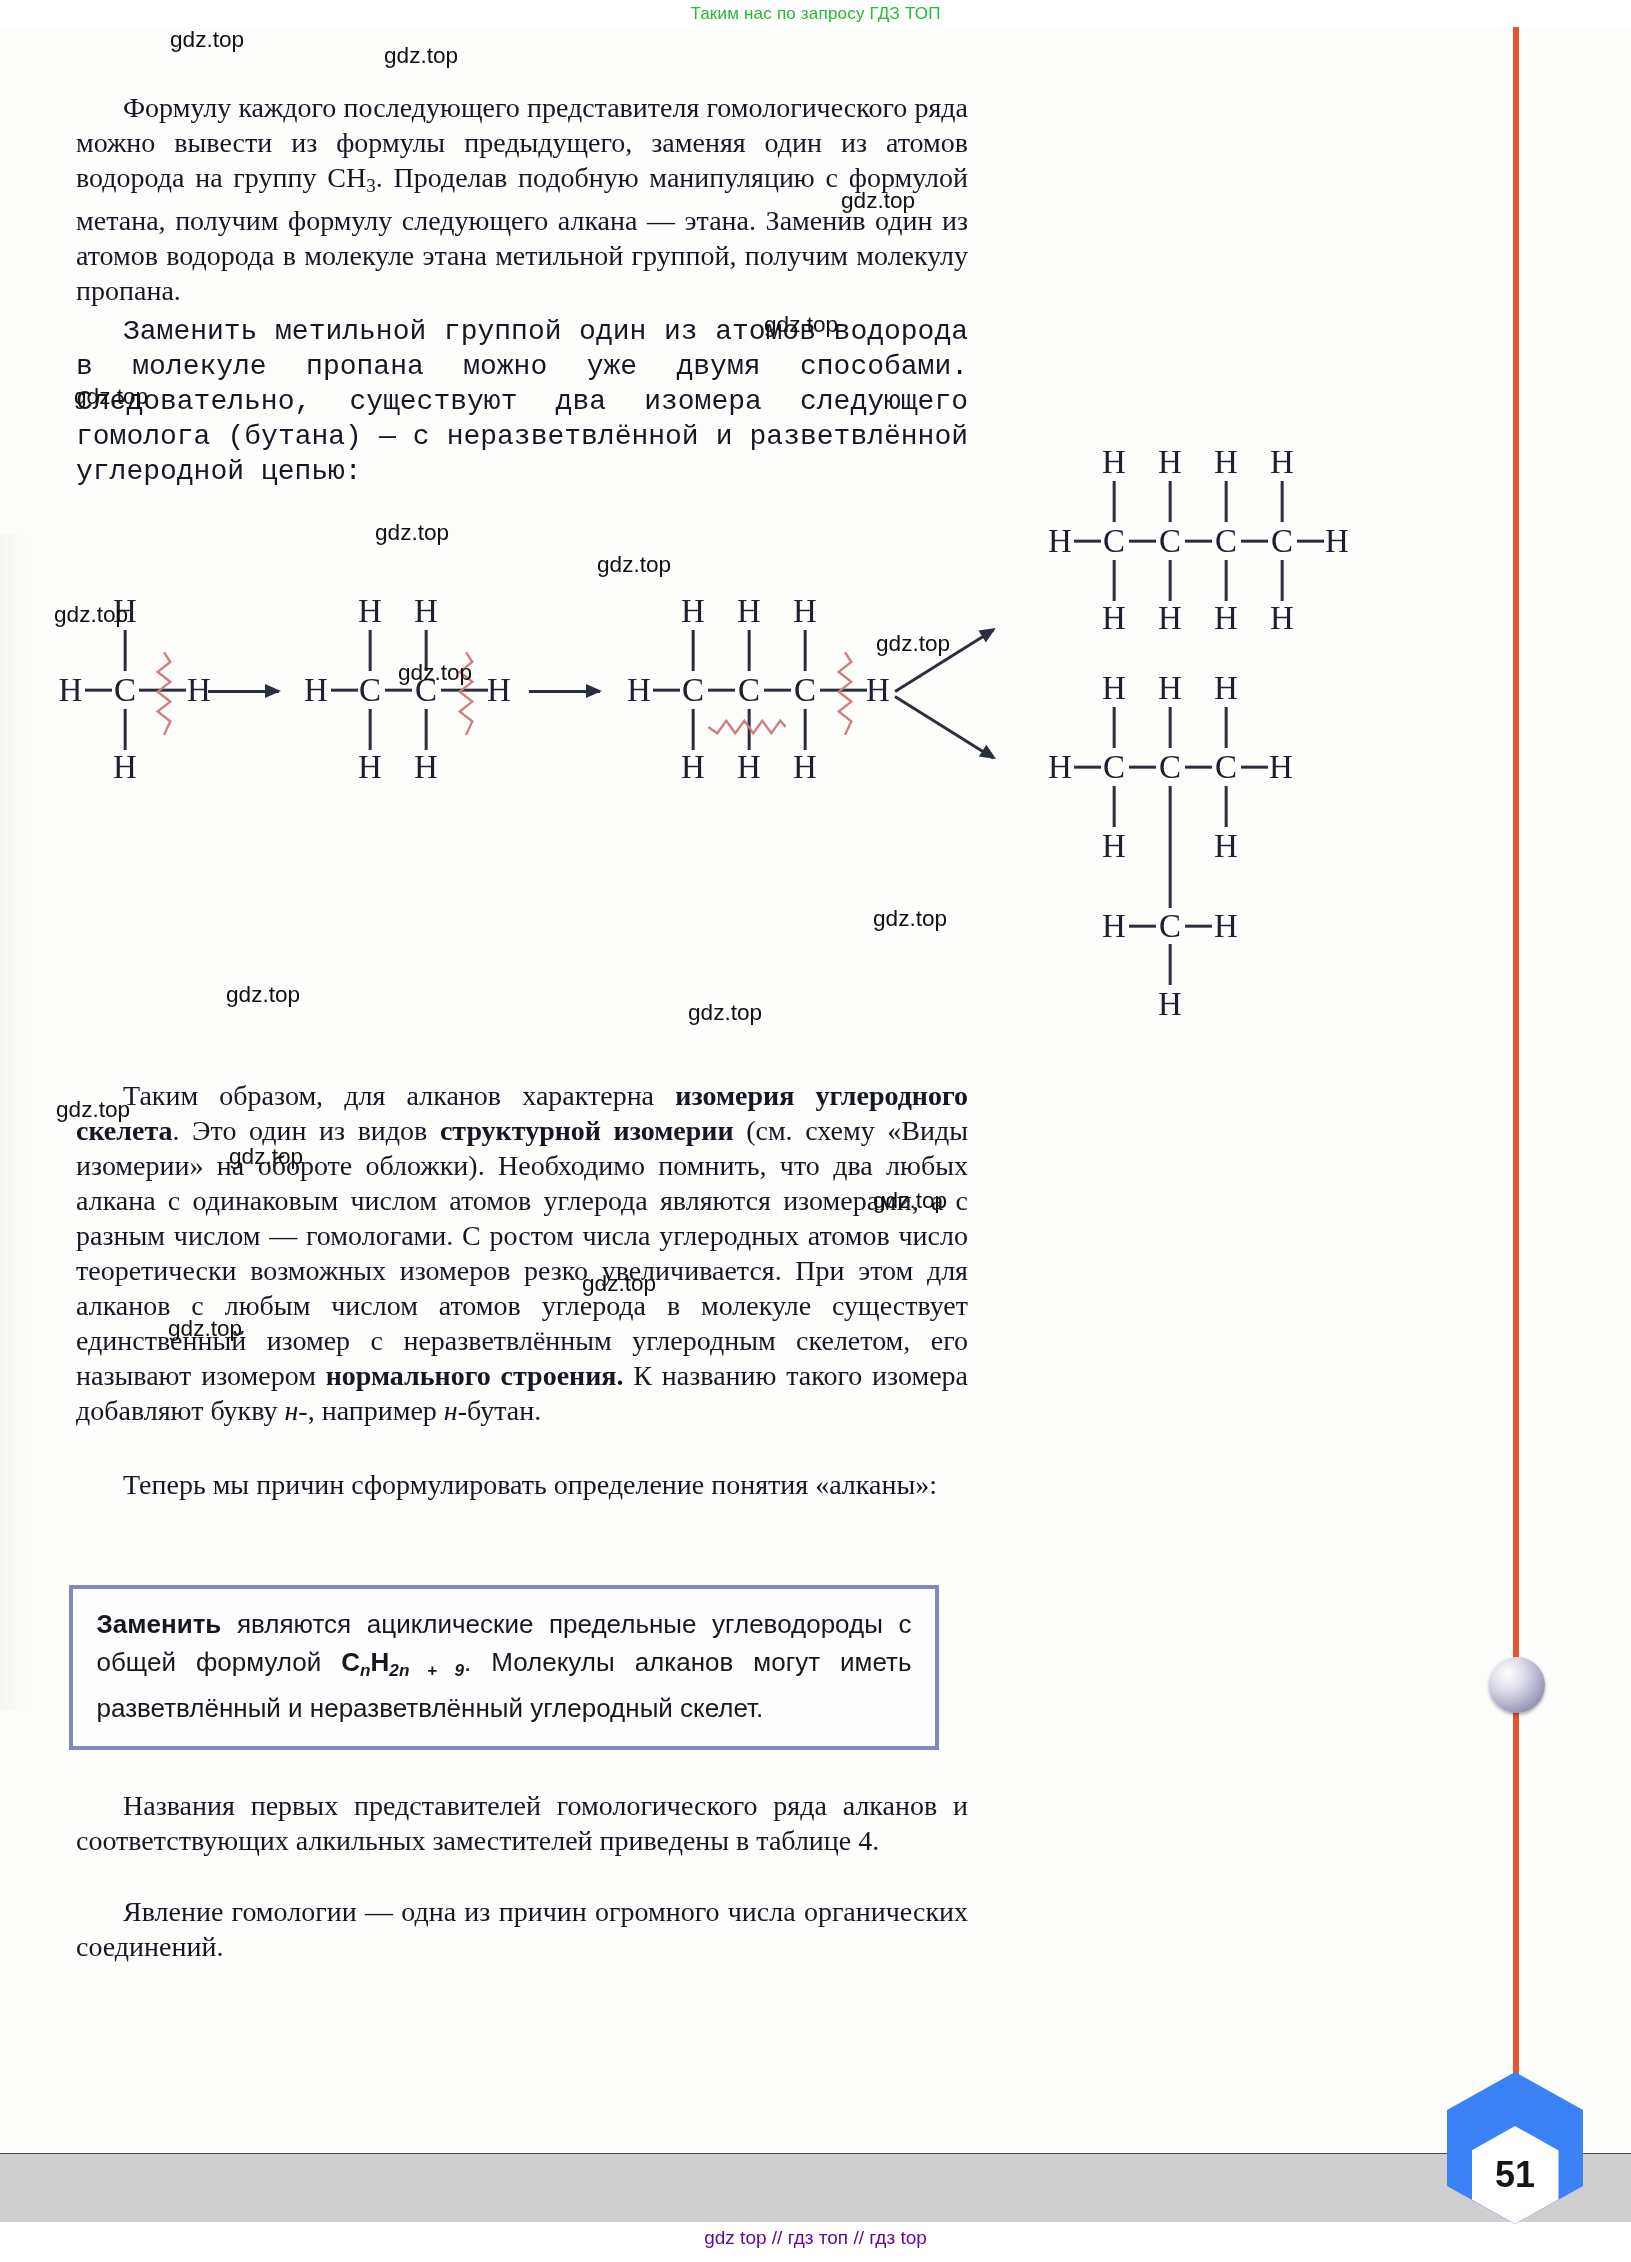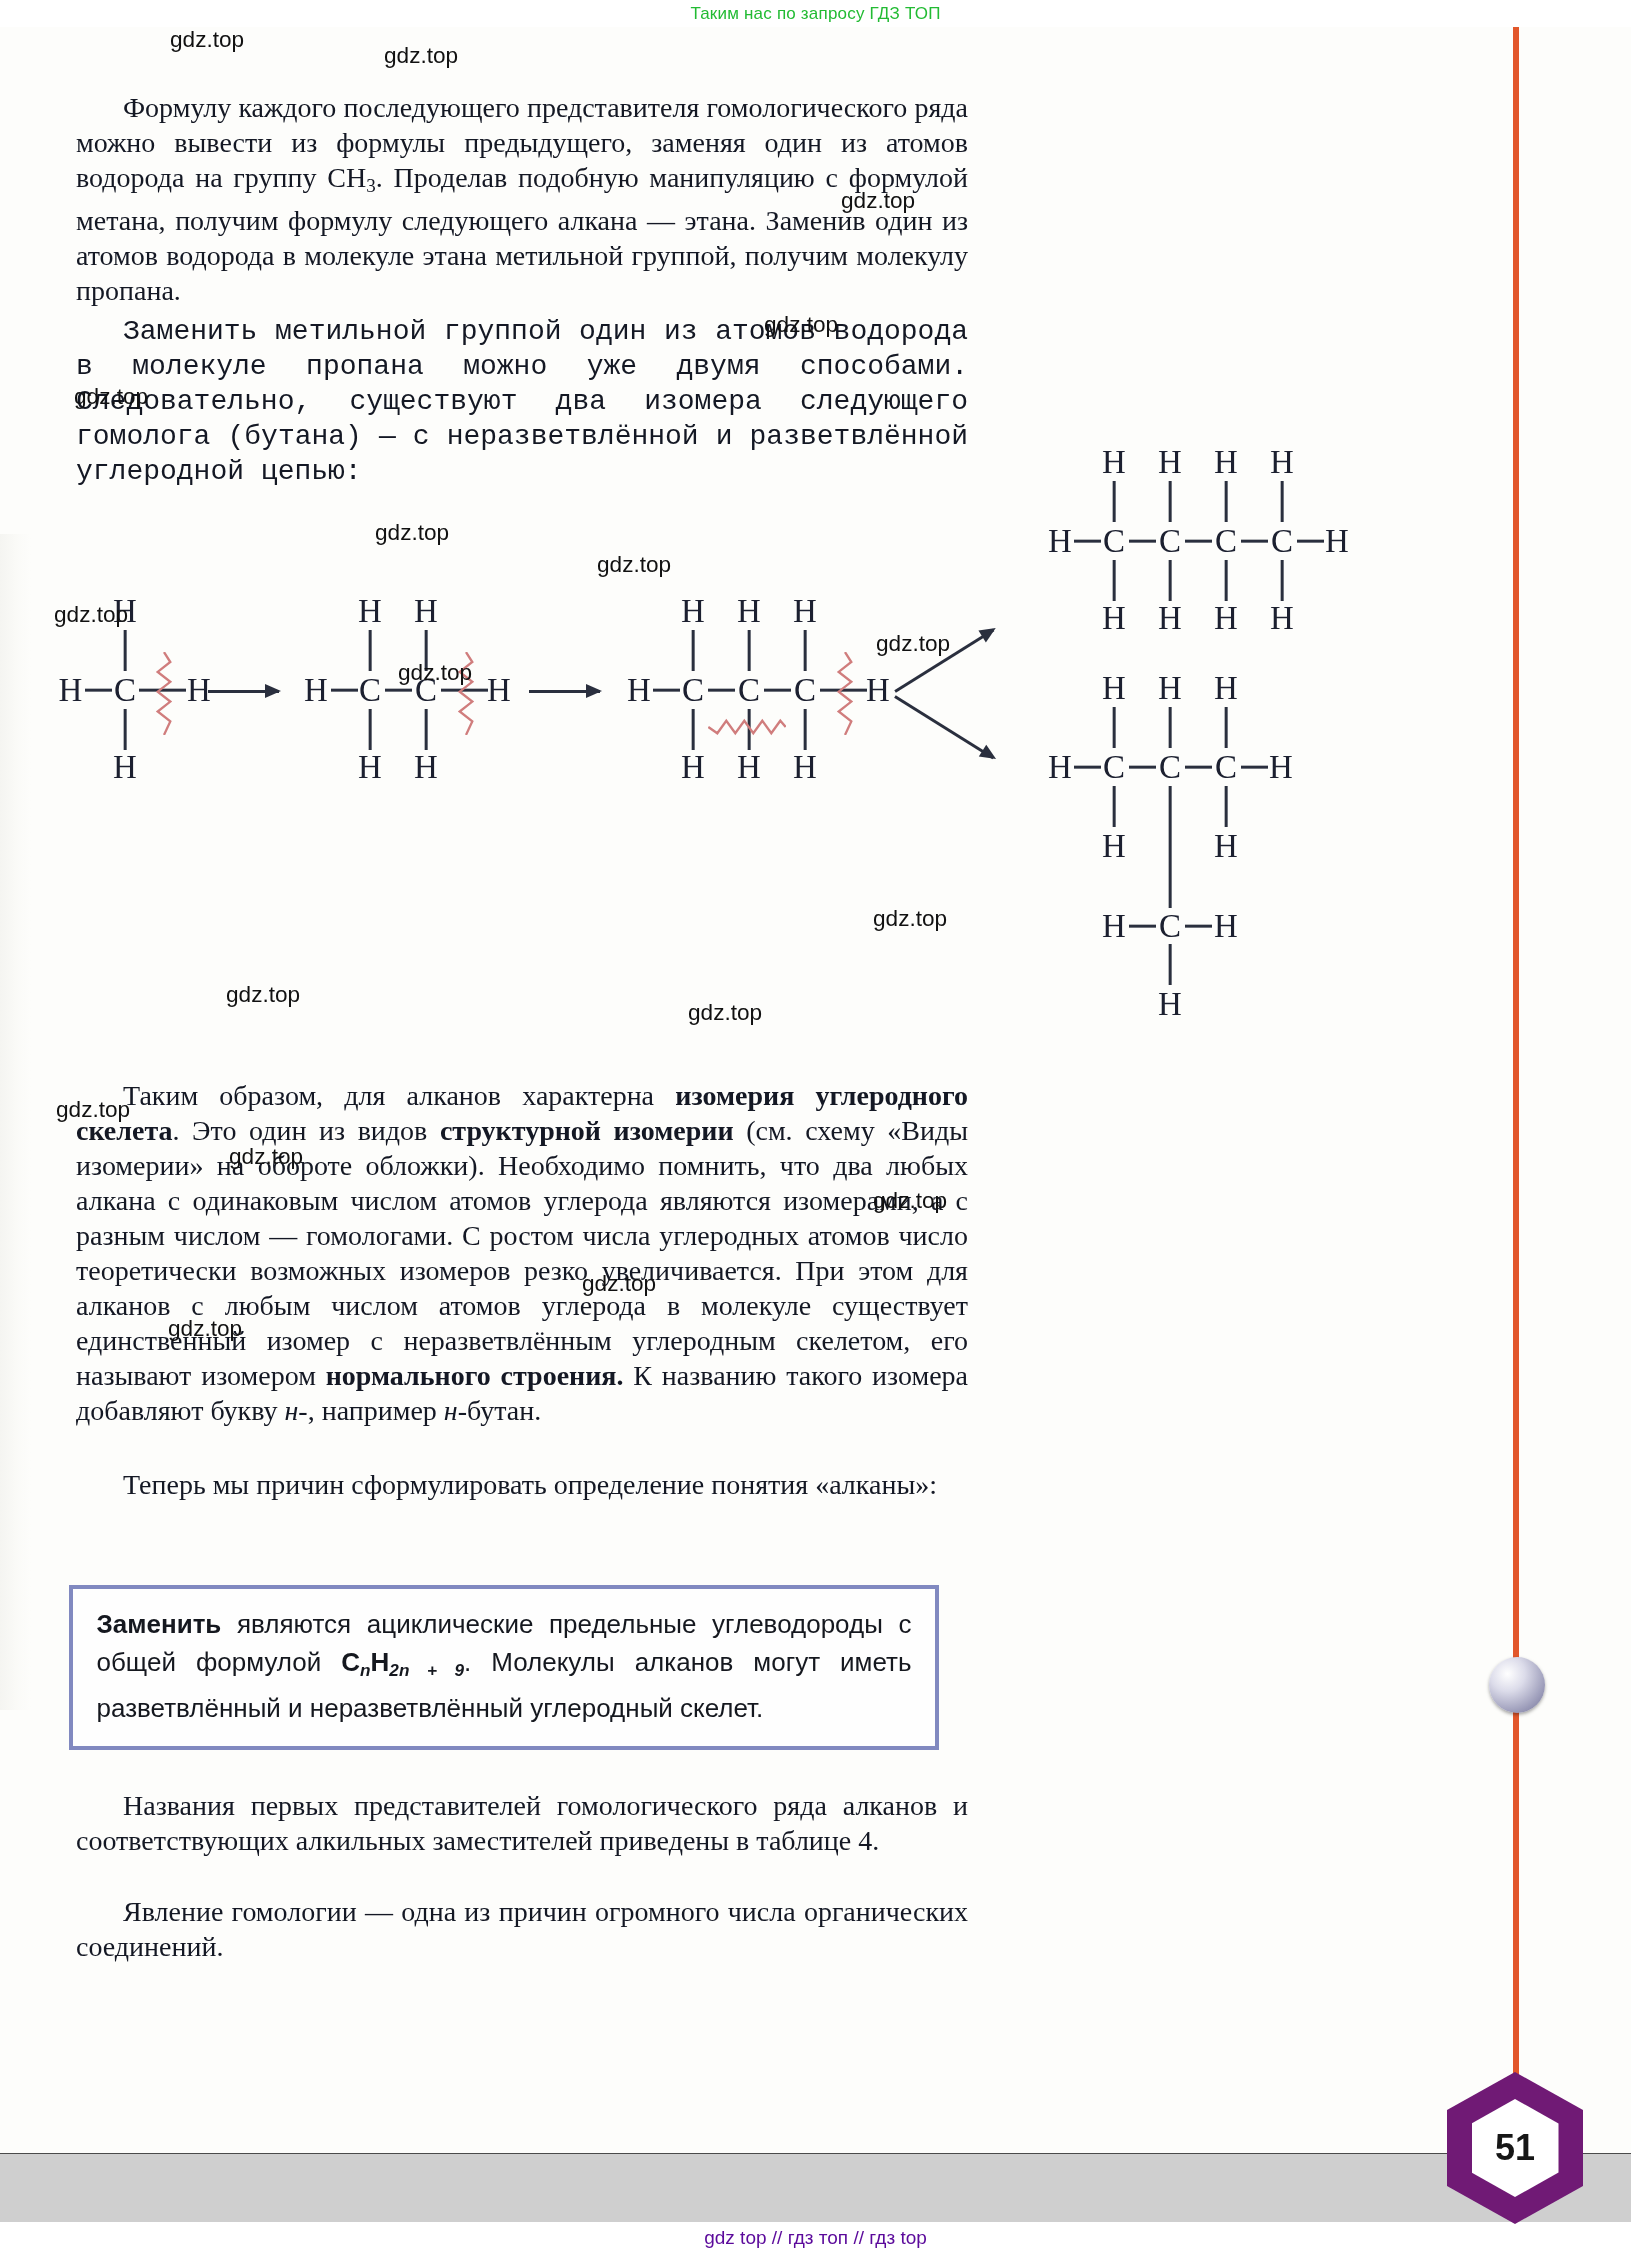--- a/index.html
+++ b/index.html
@@ -49,23 +49,23 @@
     font-family:"Liberation Sans", sans-serif; font-size:19px;
   }
 
   
   #page-hex {
     position:absolute; left:1447px; top:2072px;
     width:136px; height:152px;
   }
   .hex-outer {
     width:136px; height:152px;
-    background:#701a75;
+    background:#3b82f6;
     clip-path: polygon(50% 0%, 100% 25%, 100% 75%, 50% 100%, 0% 75%, 0% 25%);
-    display:flex; align-items:center; justify-content:center;
+    display:flex; align-items:flex-end; justify-content:center;
   }
   .hex-inner {
     width:87px; height:98px; background:#ffffff;
     clip-path: polygon(50% 0%, 100% 25%, 100% 75%, 50% 100%, 0% 75%, 0% 25%);
     display:flex; align-items:center; justify-content:center;
     color:#161616; font-family:"Liberation Sans", sans-serif;
     font-weight:bold; font-size:36px;
   }
 
   

